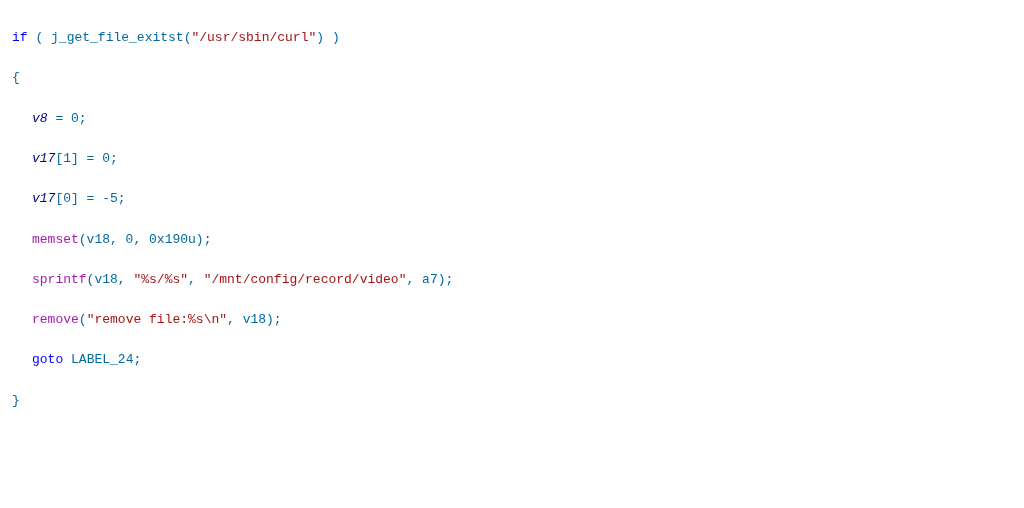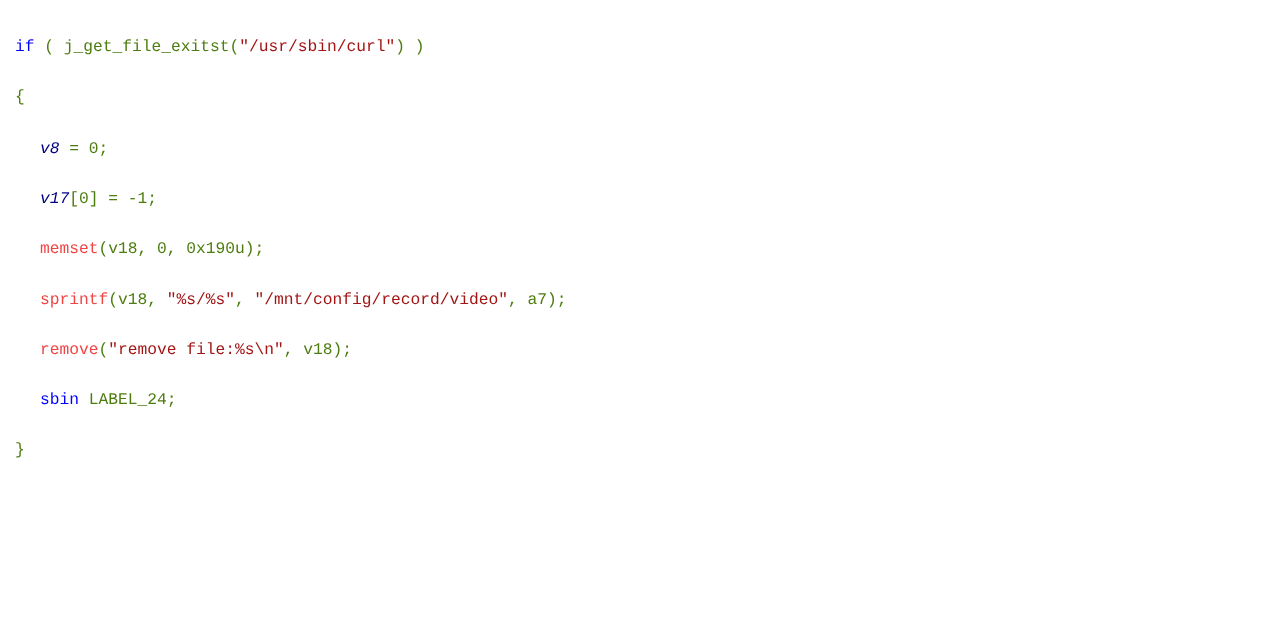--- a/index.html
+++ b/index.html
@@ -14,39 +14,40 @@
       line-height: 1.55;
       color: #000000;
       padding: 8px 12px;
       overflow: hidden;
     }
     .code-block {
       white-space: pre;
       position: relative;
     }
     .kw { color: #0000ff; font-weight: normal; }
-    .fn { color: #ef4444; }
+    .fn { color: #a21caf; }
     .str { color: #a31515; }
     .var { color: #000080; font-style: italic; }
-    .plain { color: #4d7c0f; }
+    .plain { color: #0369a1; }
     .indent1 { padding-left: 20px; }
     .line { display: block; }
   </style>
 </head>
 <body>
 
 <div class="code-block">
 <span class="line"><span class="kw">if</span> <span class="plain">( j_get_file_exitst(</span><span class="str">"/usr/sbin/curl"</span><span class="plain">) )</span></span>
 <span class="line"><span class="plain">{</span></span>
 <span class="line indent1"><span class="var">v8</span> <span class="plain">= 0;</span></span>
-<span class="line indent1"><span class="var">v17</span><span class="plain">[0] = -1;</span></span>
+<span class="line indent1"><span class="var">v17</span><span class="plain">[1] = 0;</span></span>
+<span class="line indent1"><span class="var">v17</span><span class="plain">[0] = -5;</span></span>
 <span class="line indent1"><span class="fn">memset</span><span class="plain">(v18, 0, 0x190u);</span></span>
 <span class="line indent1"><span class="fn">sprintf</span><span class="plain">(v18, </span><span class="str">"%s/%s"</span><span class="plain">, </span><span class="str">"/mnt/config/record/video"</span><span class="plain">, a7);</span></span>
 <span class="line indent1"><span class="fn">remove</span><span class="plain">(</span><span class="str">"remove file:%s\n"</span><span class="plain">, v18);</span></span>
-<span class="line indent1"><span class="kw">sbin</span> <span class="plain">LABEL_24;</span></span>
+<span class="line indent1"><span class="kw">goto</span> <span class="plain">LABEL_24;</span></span>
 <span class="line"><span class="plain">}</span></span>
 
 
 
 
 
 
 
 
 

